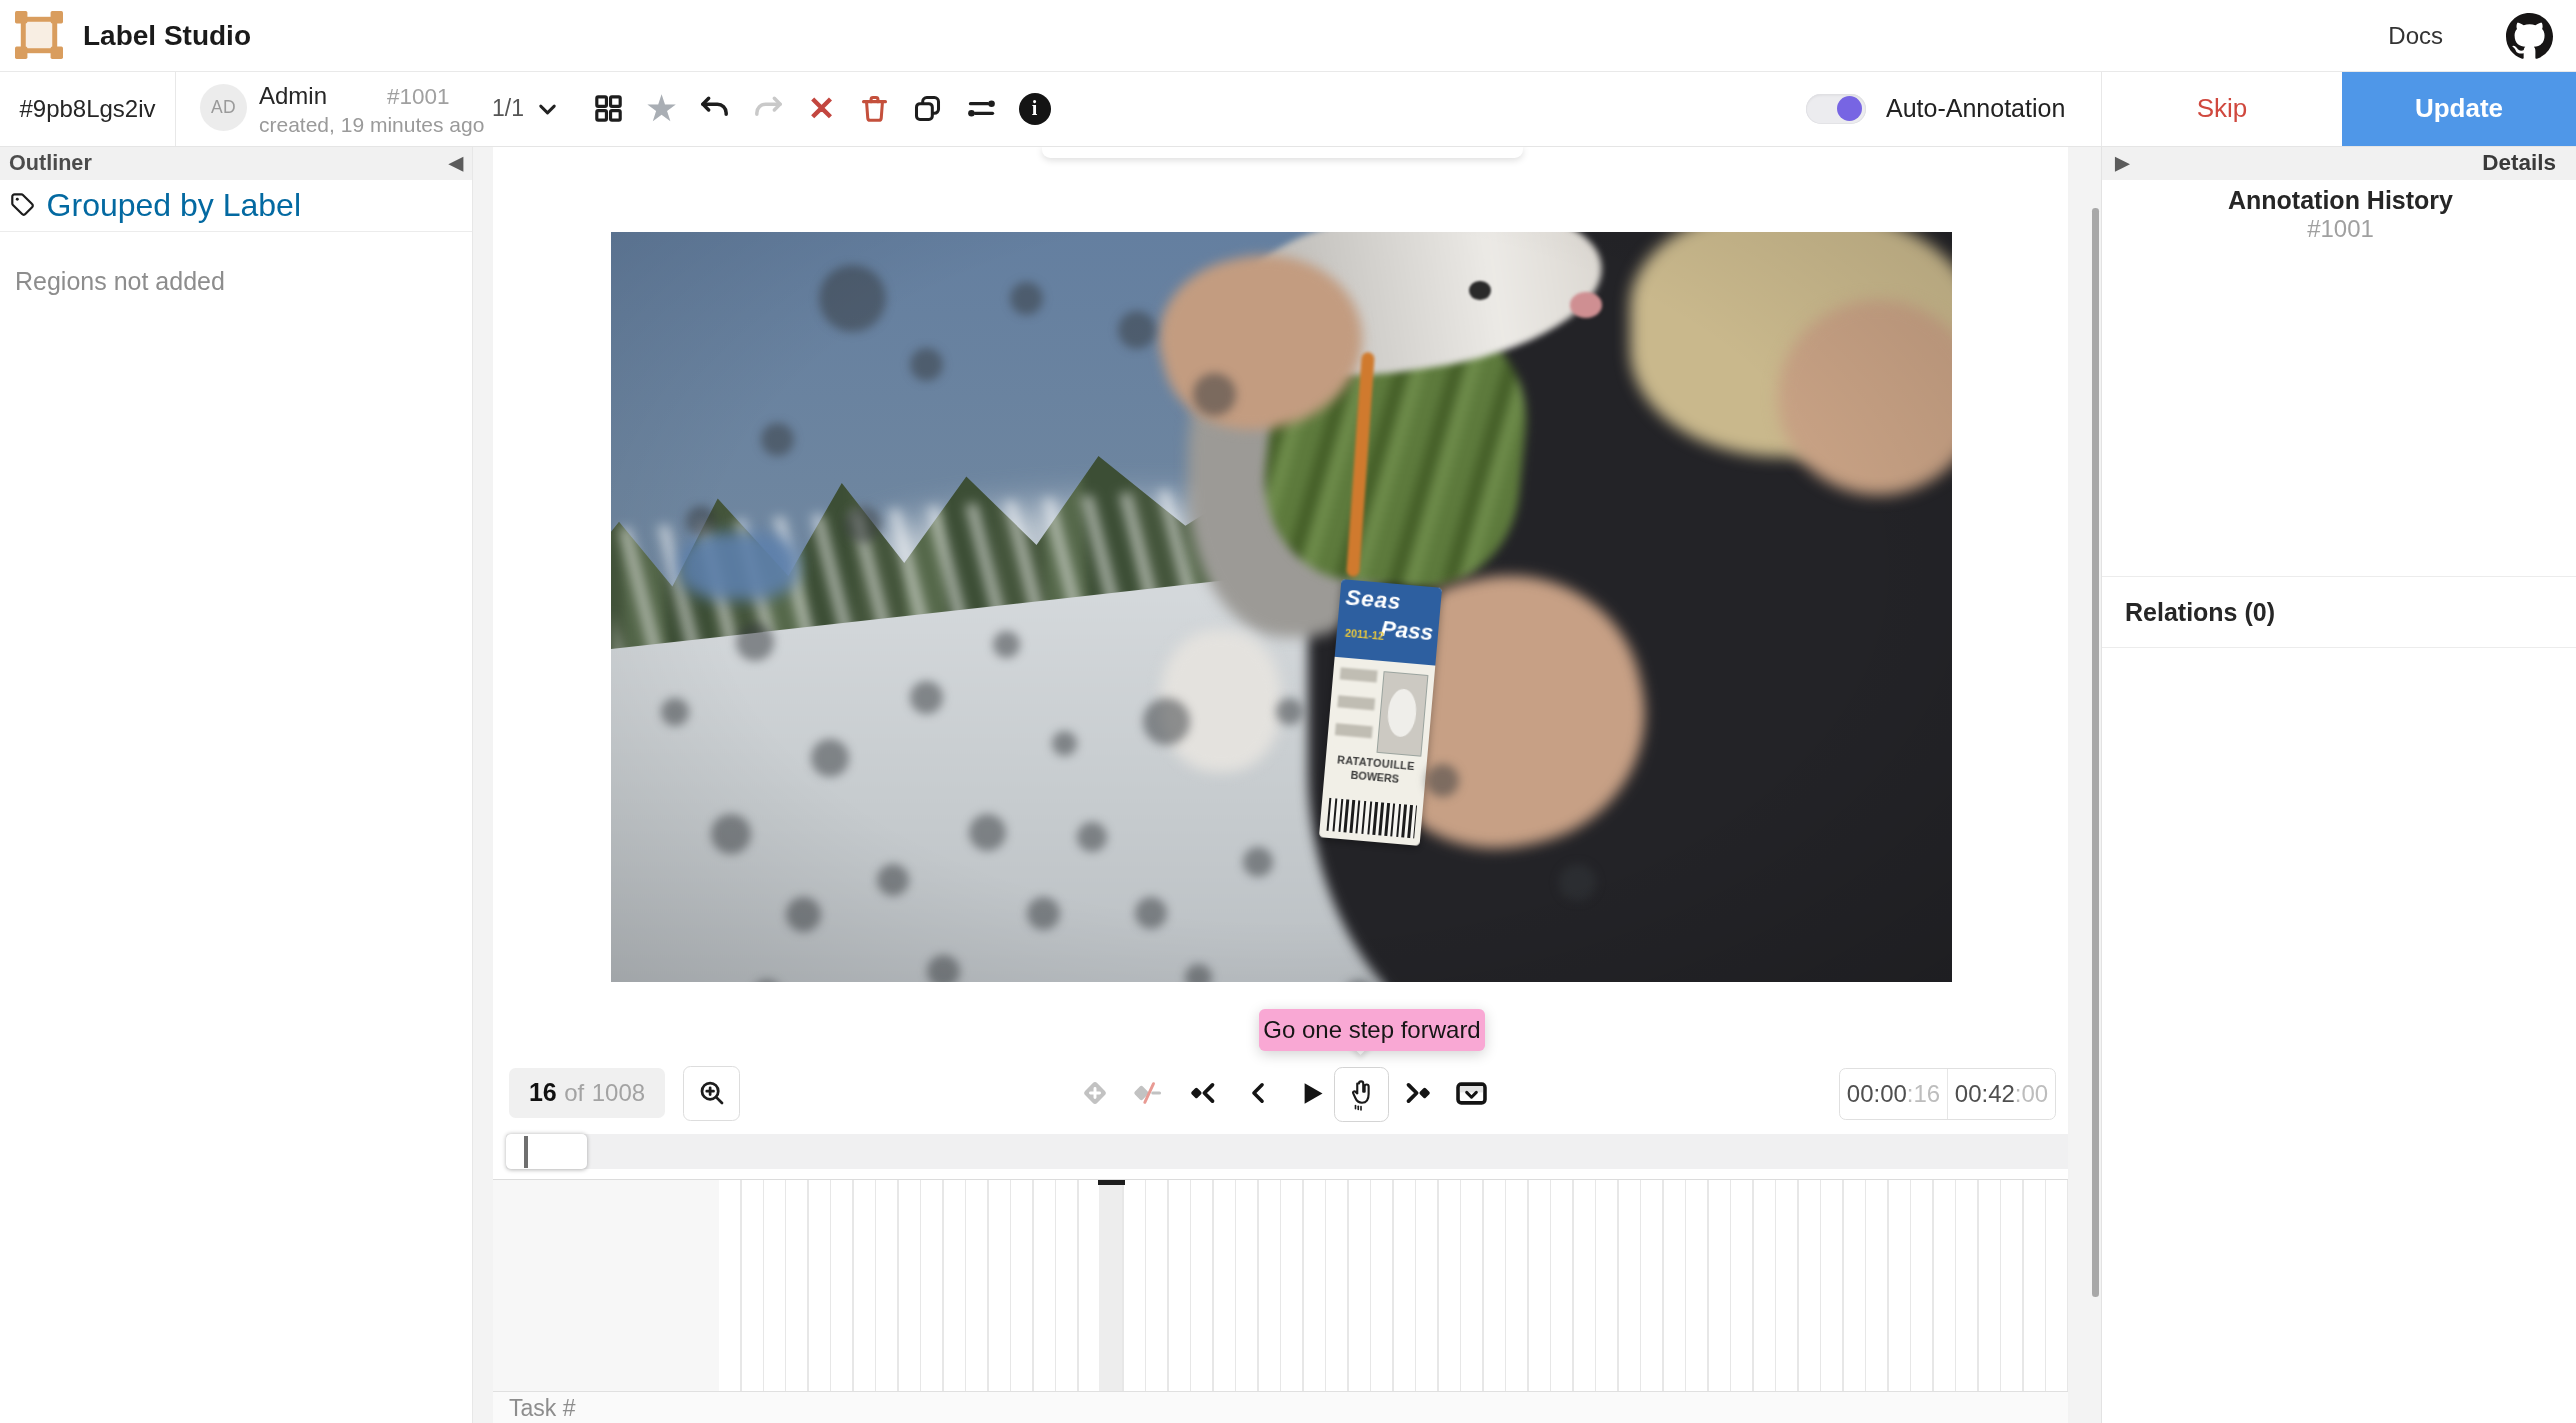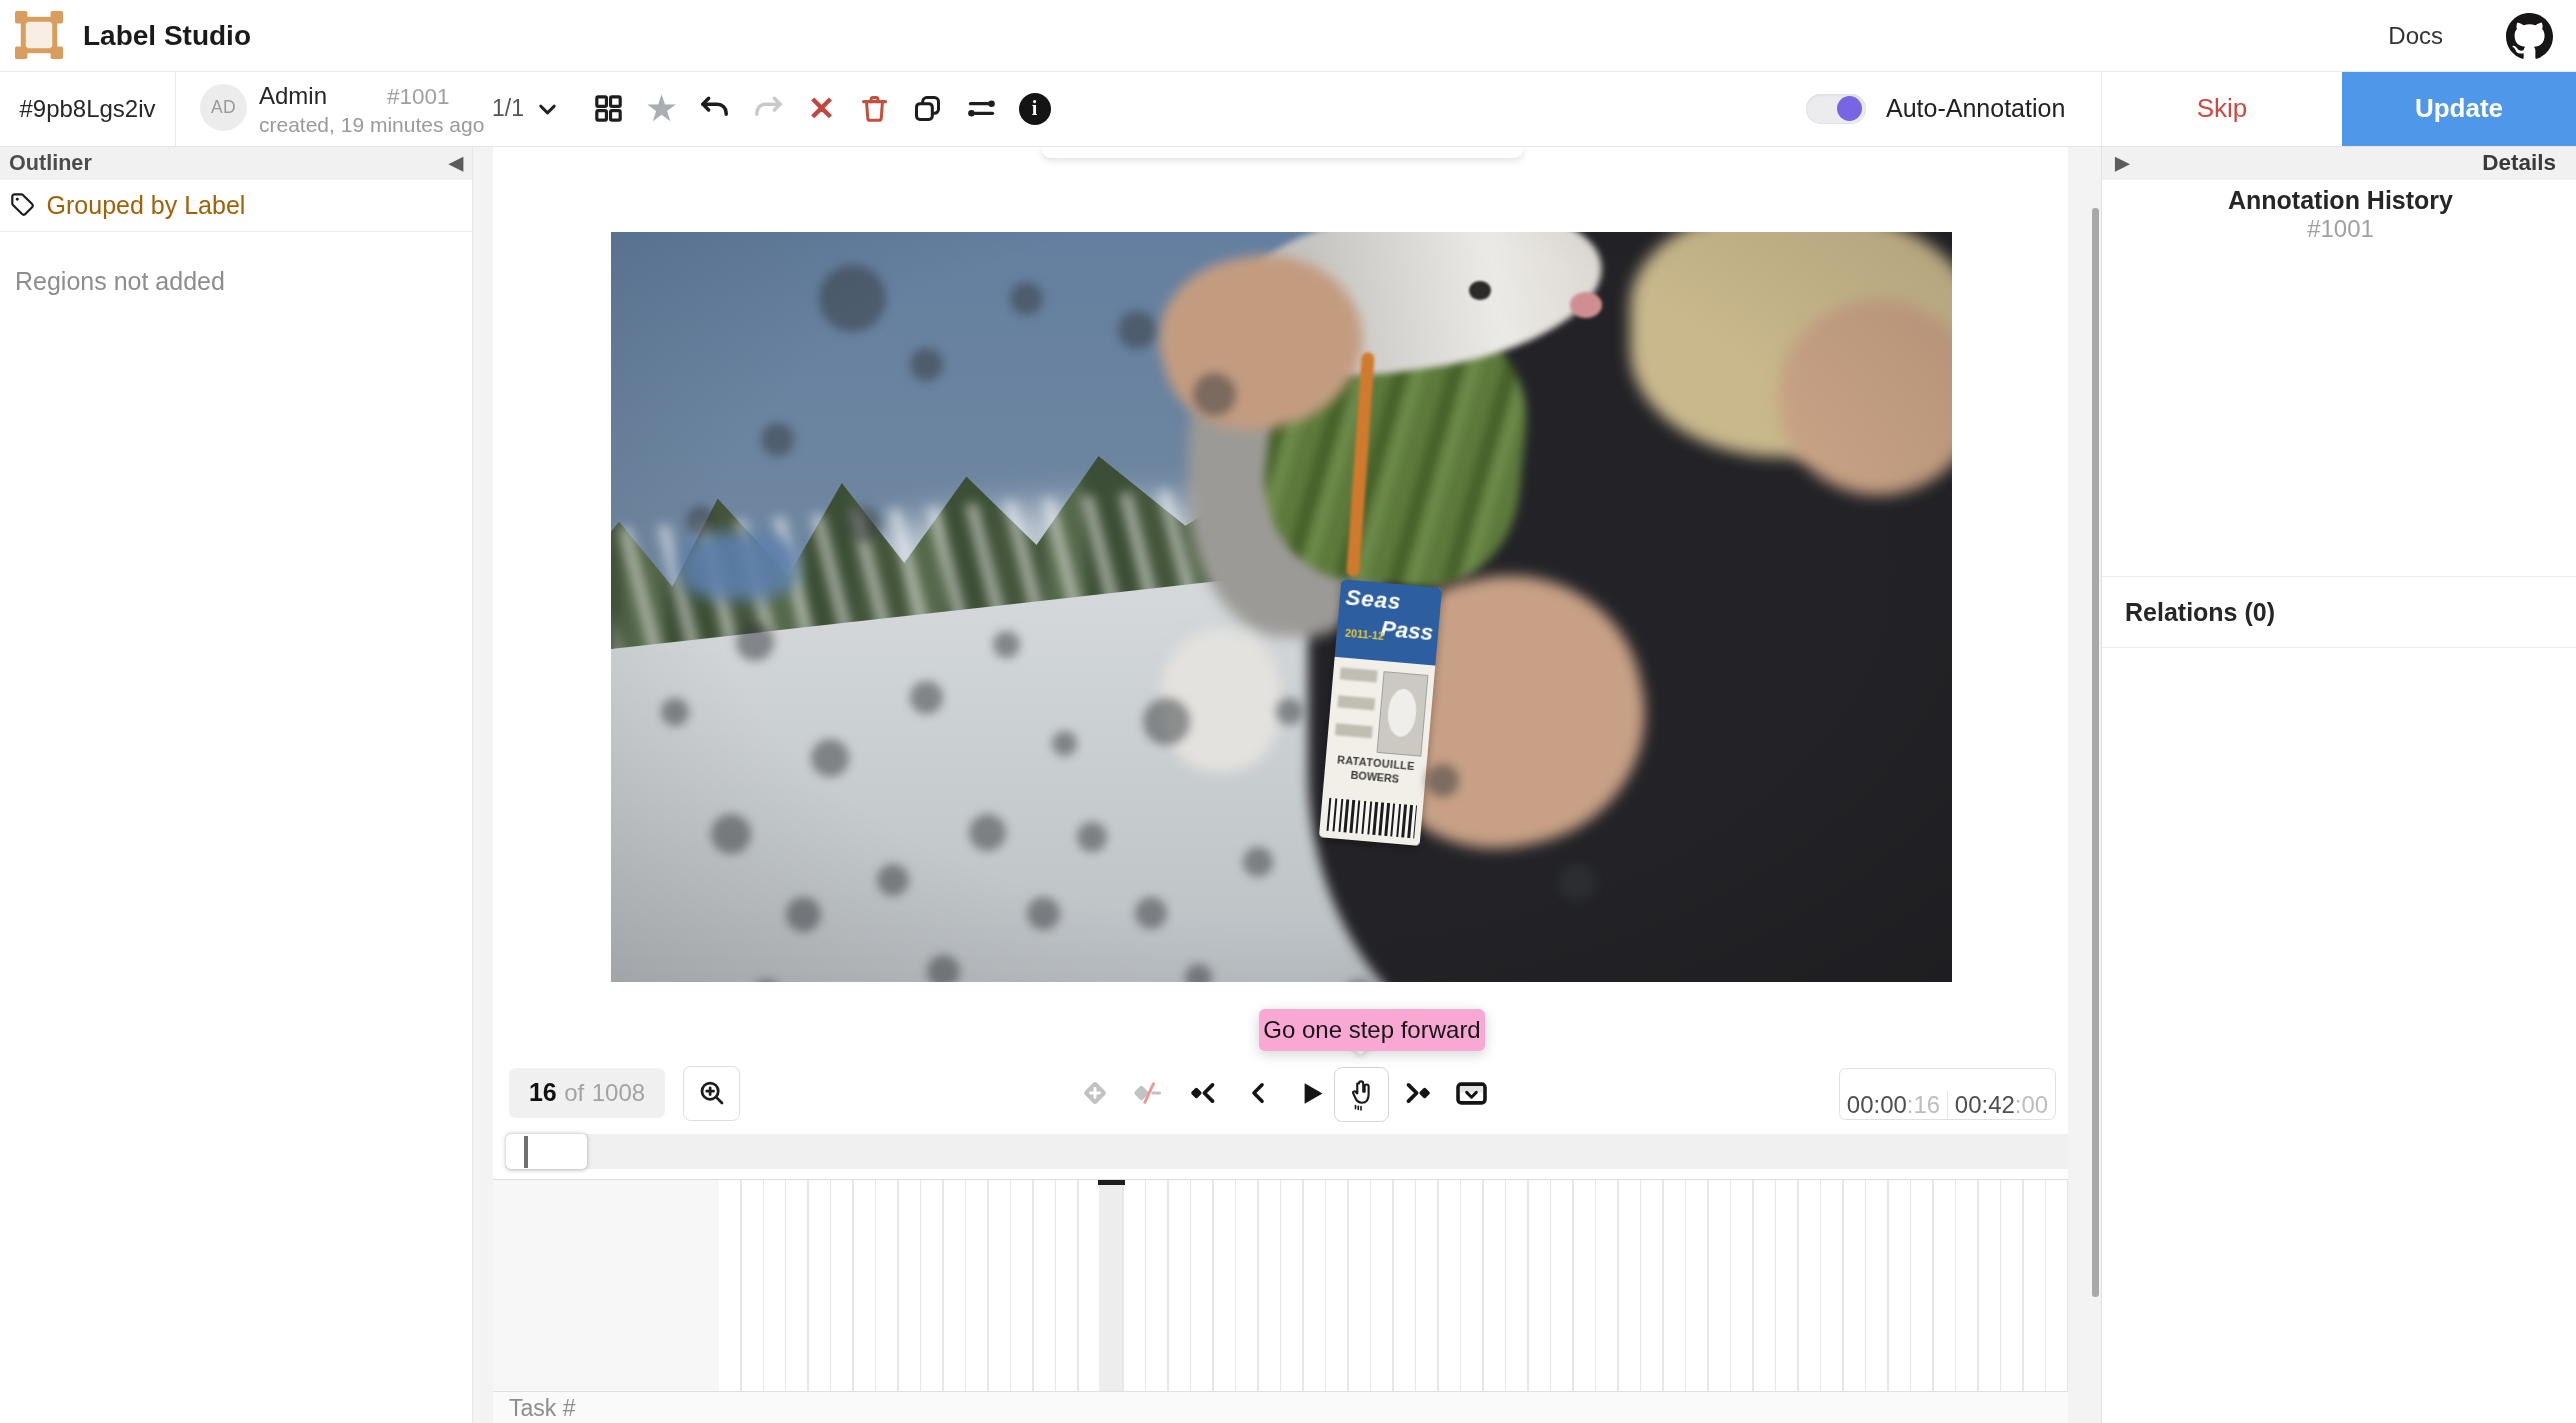--- a/index.html
+++ b/index.html
@@ -50,21 +50,21 @@
   .update-btn{left:2342px;top:0;width:234px;height:75px;background:var(--update-blue,#4f97e8);
     display:flex;align-items:center;justify-content:center;font-size:26px;font-weight:600;color:#fff;}
 
   
   .outliner{left:0;top:146px;width:472px;height:1278px;background:#fff;border-right:0.8px solid #e7e7e7;}
   .panel-header{height:34px;background:#f1f1f1;display:flex;align-items:center;font-size:21.6px;font-weight:600;color:#4c4c4c;}
   .outliner .panel-header{padding:0 9px;justify-content:space-between;}
   .collapse-glyph{font-size:18.3px;color:#5c5c5c;line-height:1;}
   .grouped-row{left:0;top:34px;width:472px;height:51px;display:flex;align-items:center;border-bottom:0.8px solid #ececec;}
   .grouped-row .tag-ic{margin:0 11.6px 0 10px;}
-  .grouped-label{font-size:25px;color:#a16207;}
+  .grouped-label{font-size:32px;color:#0369a1;}
   .empty-msg{left:15px;top:121px;font-size:25px;color:#8d8d8d;}
 
   
   .main-card{left:493px;top:146px;width:1575px;height:1278px;background:#fff;}
   .float-cut{left:549px;top:0;width:481px;height:11.6px;background:#fff;border-radius:0 0 8.3px 8.3px;
     box-shadow:0 2.5px 7.5px rgba(0,0,0,.13);}
 
   
   .video{left:118px;top:86px;width:1341px;height:750px;overflow:hidden;background:#68819e;}
   .video *{position:absolute;}
@@ -129,21 +129,21 @@
   .frame-cur{font-size:25px;font-weight:bold;color:#111;}
   .frame-dim{font-size:24px;color:#a3a3a3;}
   .zoom-btn{left:190px;top:10.8px;width:55px;height:53px;background:#fff;border:0.8px solid #ddd;border-radius:7.5px;
     display:flex;align-items:center;justify-content:center;}
   .pc{top:0;width:53px;height:76px;display:flex;align-items:center;justify-content:center;}
   .pc svg{display:block;}
   .pc-addkf{left:575px;} .pc-kfslash{left:628px;} .pc-prevkf{left:683px;} .pc-back{left:738px;}
   .pc-play{left:792px;} .pc-nextkf{left:899px;} .pc-collapse{left:952px;}
   .step-fwd-btn{left:841px;top:11.6px;width:53px;height:53px;background:#fff;border:0.8px solid #d4d4d4;border-radius:8.3px;
     display:flex;align-items:center;justify-content:center;z-index:4;}
-  .time-box{left:1346px;top:12.5px;width:215px;height:50px;border:0.8px solid #e0e0e0;border-radius:6.7px;display:flex;align-items:flex-end;}
+  .time-box{left:1346px;top:12.5px;width:215px;height:50px;border:0.8px solid #e0e0e0;border-radius:6.7px;display:flex;}
   .time-cell{width:50%;display:flex;align-items:center;justify-content:center;font-size:24px;}
   .time-cell + .time-cell{border-left:0.8px solid #e6e6e6;}
   .time-main{color:#4f4f4f;} .time-frames{color:#bdbdbd;}
 
   
   .minimap{left:12.5px;top:988px;width:1565px;height:35px;background:#f0f0f1;border-radius:3.3px;}
   .minimap-thumb{left:0;top:0;width:81px;height:35px;background:#fff;border-radius:5px;
     box-shadow:0 0.8px 4.2px rgba(0,0,0,.3);}
   .minimap-cursor{left:18.3px;top:1.7px;width:4.2px;height:32px;background:#6f6f6f;}
   .ruler{left:0;top:1033px;width:1575px;height:212px;background:#f7f7f7;border-top:0.8px solid #dcdcdc;overflow:hidden;}

